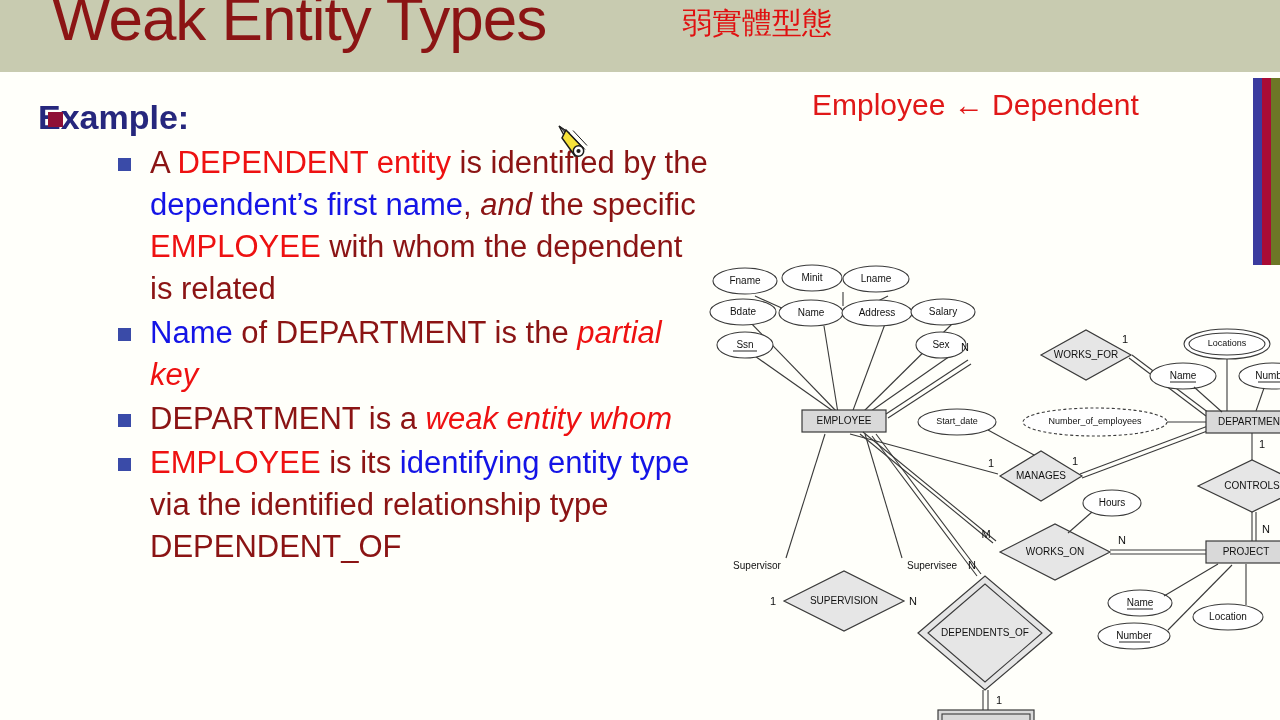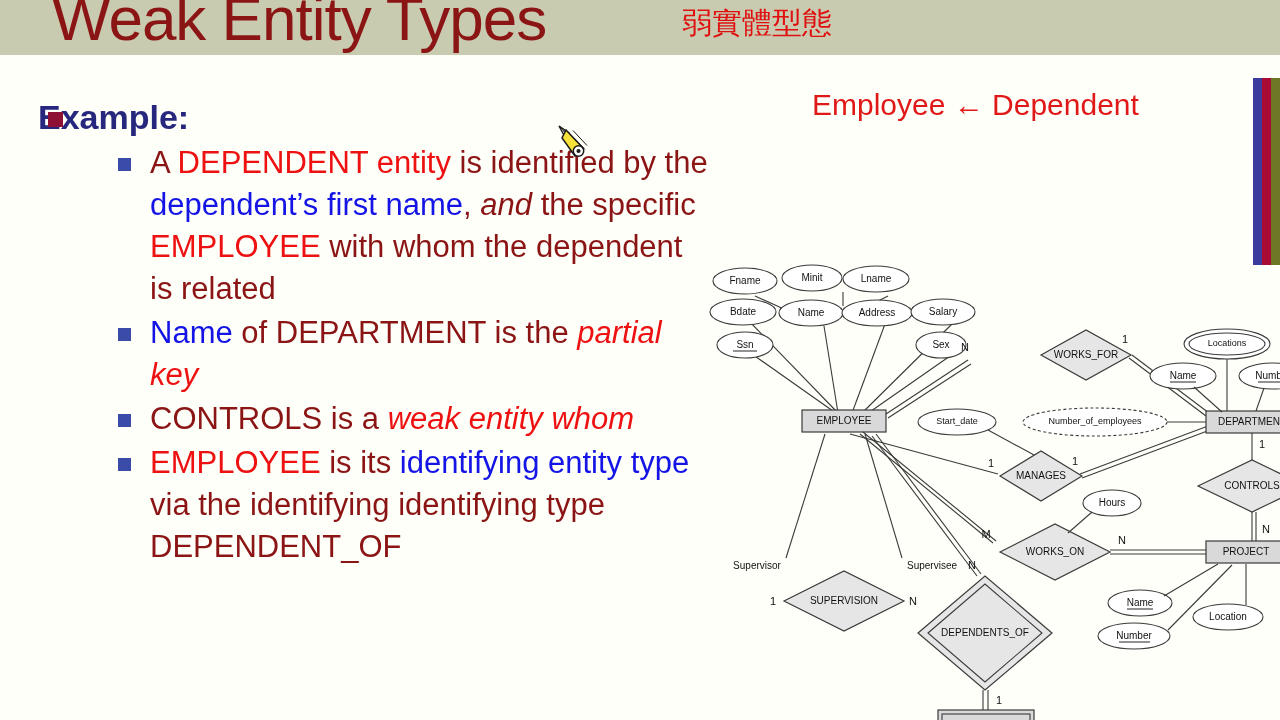--- a/index.html
+++ b/index.html
@@ -6,21 +6,21 @@
   html,body{margin:0;padding:0;}
   body{
     width:1280px;height:720px;overflow:hidden;position:relative;
     background:#ffffff;
     font-family:"Liberation Sans","DejaVu Sans",sans-serif;
   }
   #slide{position:absolute;inset:0;width:1280px;height:720px;background:#fffffa;}
 
   
   .header-band{
-    position:absolute;left:0;top:0;width:1280px;height:55px;
+    position:absolute;left:0;top:0;width:1280px;height:72px;
     background:#c8cbb0;
   }
   .title-main{
     position:absolute;left:52px;top:-14px;
     font-size:62px;line-height:66px;
     color:#8b1414;font-weight:400;letter-spacing:-1px;
     white-space:nowrap;
   }
   .title-cjk{
     position:absolute;left:682px;top:6px;
@@ -104,25 +104,25 @@
         <div class="lvl2">
           <span class="sq"></span>
           <span class="txt"><span class="dark">A </span><span class="red">DEPENDENT entity</span><span class="dark"> is identified by the </span><span class="blue">dependent’s first name</span><span class="dark">, </span><span class="ital">and</span><span class="dark"> the specific </span><span class="red">EMPLOYEE</span><span class="dark"> with whom the dependent is related</span></span>
         </div>
         <div class="lvl2">
           <span class="sq"></span>
           <span class="txt"><span class="blue">Name</span><span class="dark"> of DEPARTMENT is the </span><span class="redital">partial key</span></span>
         </div>
         <div class="lvl2">
           <span class="sq"></span>
-          <span class="txt"><span class="dark">CONTROLS is a </span><span class="redital">weak entity whom</span></span>
+          <span class="txt"><span class="dark">DEPARTMENT is a </span><span class="redital">weak entity whom</span></span>
         </div>
         <div class="lvl2">
           <span class="sq"></span>
-          <span class="txt"><span class="red">EMPLOYEE</span><span class="dark"> is its </span><span class="blue">identifying entity type</span><span class="dark"> via the identifying identifying type DEPENDENT_OF</span></span>
+          <span class="txt"><span class="red">EMPLOYEE</span><span class="dark"> is its </span><span class="blue">identifying entity type</span><span class="dark"> via the identified relationship type DEPENDENT_OF</span></span>
         </div>
       </div>
   </div>
 
   <div class="cursor-pencil">
     <svg width="34" height="38" viewBox="0 0 34 38">
       <g>
         <path d="M3 2 L13 9 L10 15 Z" fill="#f2f2f2" stroke="#1a1a1a" stroke-width="1.4"></path>
         <path d="M3 2 L13 9 L11.5 12 L6 5 Z" fill="#6b6b6b" stroke="#1a1a1a" stroke-width="0.8"></path>
         <path d="M10 6 L27 24 L19 32 L6 14 Z" fill="#f6e23a" stroke="#1a1a1a" stroke-width="1.5"></path>

